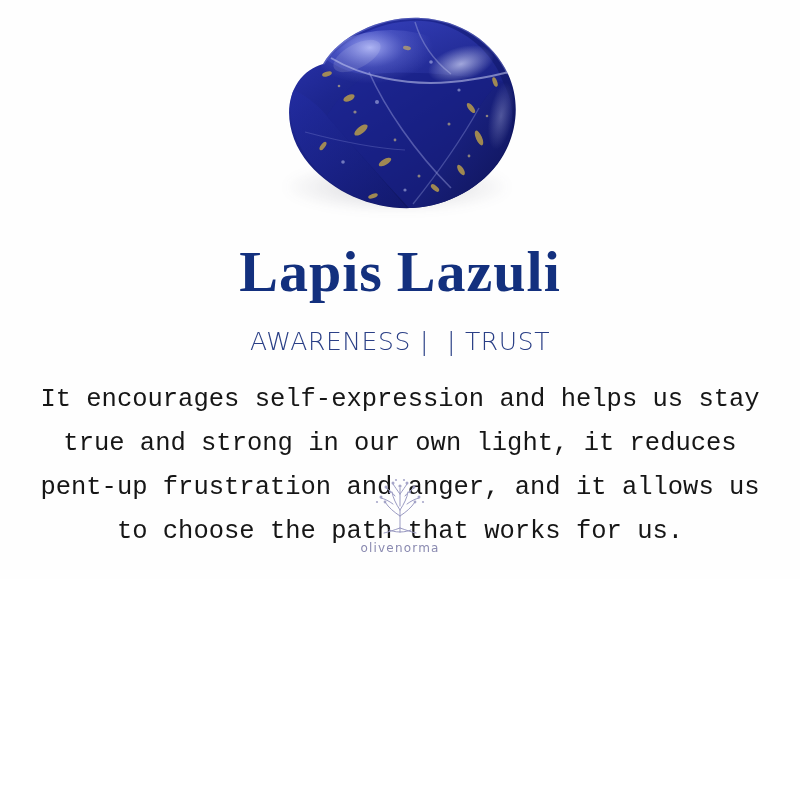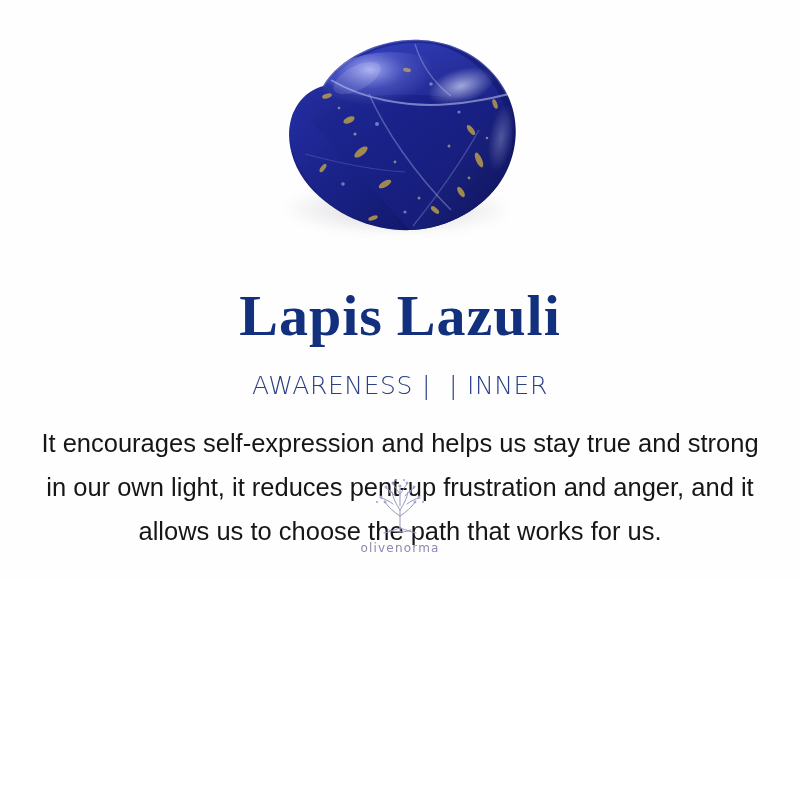--- a/index.html
+++ b/index.html
@@ -87,21 +87,21 @@
     padding: 0 9px;
     color: #2a3f86;
     font-weight: 300;
   }
 
   
   .description {
     margin-top: 22px;
     width: 740px;
     text-align: center;
-    font-family: Liberation Sans, sans-serif;
+    font-family: Liberation Mono, monospace;
     font-size: 25.5px;
     line-height: 1.72;
     color: #161616;
   }
 
   
   .brand {
     position: absolute;
     left: 0;
     right: 0;
@@ -220,21 +220,21 @@
   </div>
 
   <div class="title">
     <span>Lapis</span><span class="gap"></span><span>Lazuli</span>
   </div>
 
   <div class="keywords">
     <span class="kw">AWARENESS</span>
     <span class="sep">|</span>
     <span class="sep">|</span>
-    <span class="kw">INNER</span>
+    <span class="kw">TRUST</span>
   </div>
 
   <p class="description">It encourages self-expression and helps us stay true and strong in our own light, it reduces pent-up frustration and anger, and it allows us to choose the path that works for us.</p>
 
   <div class="brand">
     <svg class="brand-tree" width="74" height="62" viewBox="0 0 74 62" xmlns="http://www.w3.org/2000/svg">
       <g stroke="#9a9ac2" stroke-width="1" fill="none" stroke-linecap="round">
 
         <path d="M37,56 L37,34"></path>
         <path d="M37,56 C32,56 29,55 26,54"></path>

